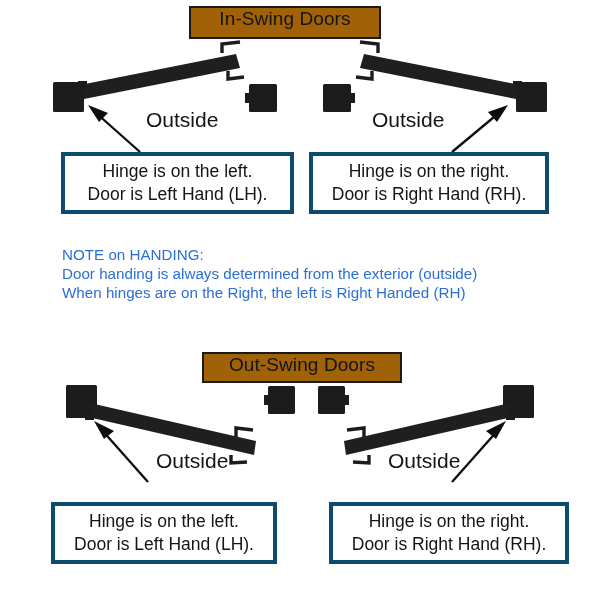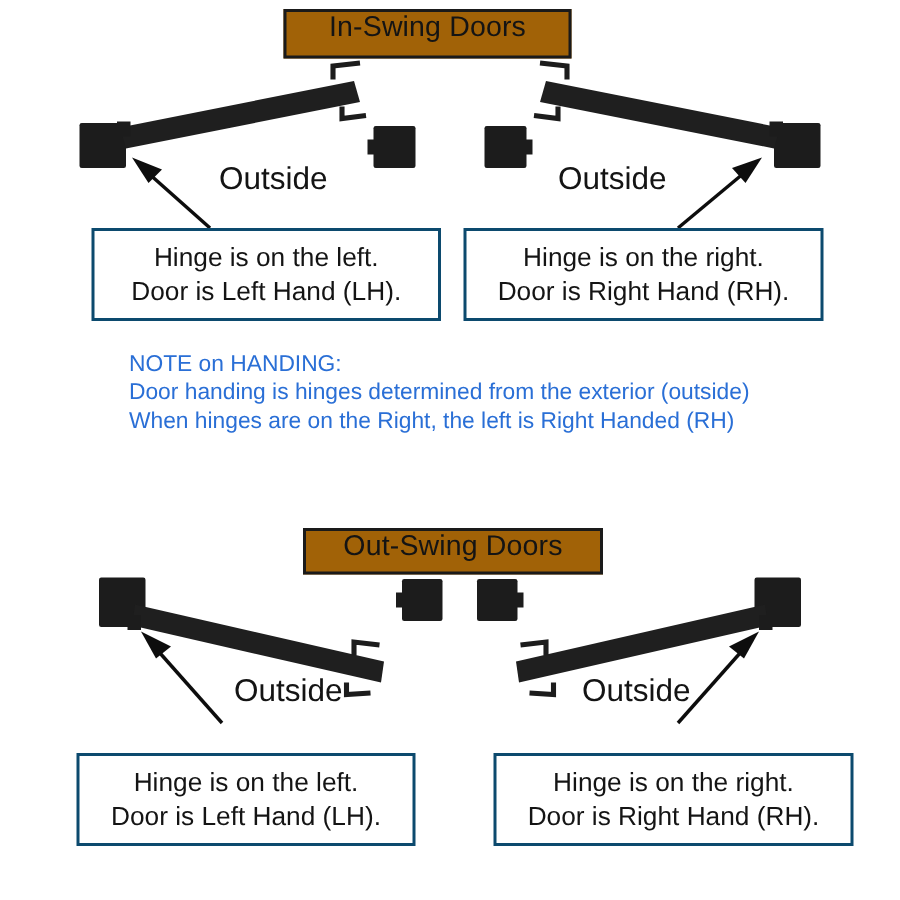--- a/index.html
+++ b/index.html
@@ -12,21 +12,21 @@
   .title-box{
     position:absolute;box-sizing:border-box;
     border:2px solid #1a1a1a;background:#a16207;
     display:flex;justify-content:center;
     color:#141414;font-size:19px;letter-spacing:.1px;white-space:nowrap;
   }
 
   
   .caption-box{
     position:absolute;box-sizing:border-box;
-    border:2px solid #0c4a6e;background:#fff;
+    border:4px solid #0c4a6e;background:#fff;
     display:flex;flex-direction:column;align-items:center;justify-content:center;
     color:#141414;font-size:17.5px;line-height:1.34;white-space:nowrap;
   }
   .caption-box .cl{display:block;}
 
   
   .outside-label{
     position:absolute;color:#141414;font-size:21px;white-space:nowrap;
   }
 
@@ -121,23 +121,23 @@
 
   <div class="caption-box" style="left:61px;top:152px;width:233px;height:62px;">
     <span class="cl">Hinge is on the left.</span>
     <span class="cl">Door is Left Hand (LH).</span>
   </div>
   <div class="caption-box" style="left:309px;top:152px;width:240px;height:62px;">
     <span class="cl">Hinge is on the right.</span>
     <span class="cl">Door is Right Hand (RH).</span>
   </div>
 
-  <div class="note" style="left:62px;top:233px;margin-left:24px;">
+  <div class="note" style="left:62px;top:245px;">
     <div>NOTE on HANDING:</div>
-    <div>Door handing is hinges determined from the exterior (outside)</div>
+    <div>Door handing is always determined from the exterior (outside)</div>
     <div>When hinges are on the Right, the left is Right Handed (RH)</div>
   </div>
 
   <div class="title-box" style="left:202px;top:352px;width:200px;height:31px;">
     <span>Out-Swing Doors</span>
   </div>
 
   <div class="outside-label" style="left:156px;top:449px;">
     <span>Outside</span>
   </div>

